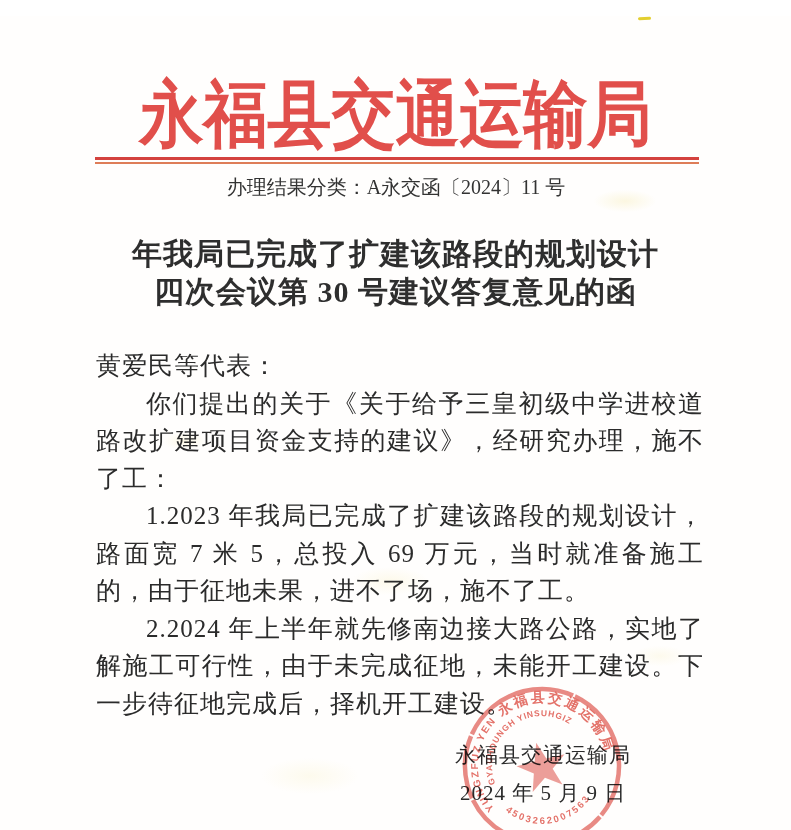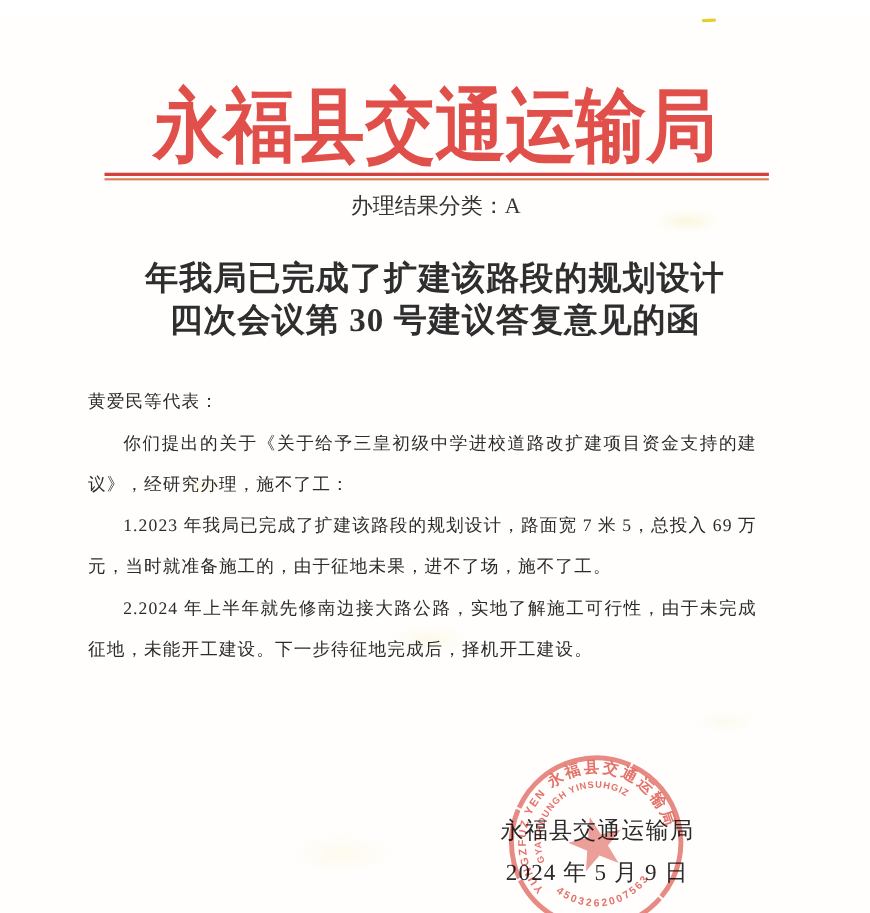--- a/index.html
+++ b/index.html
@@ -76,24 +76,24 @@
     text-align: center;
     font-size: 30px;
     font-weight: bold;
     line-height: 38px;
     color: #2e2e2e;
     letter-spacing: 1px;
   }
 
   .doc-body {
     position: absolute;
-    left: 80px;
+    left: 96px;
     top: 331px;
     width: 608px;
-    font-size: 16px;
+    font-size: 25px;
     line-height: 37.5px;
     letter-spacing: 1px;
     color: #2b2b2b;
     text-align: justify;
     text-align-last: left;
   }
   .doc-body p { margin: 0; }
   .doc-body p.para { text-indent: 2em; }
 
   .signoff {
@@ -134,20 +134,21 @@
   <div class="letterhead">永福县交通运输局</div>
 
   <div class="red-rule">
     <div class="rule-top"></div>
     <div class="rule-gap"></div>
     <div class="rule-bottom"></div>
   </div>
 
   <div class="meta-row">
     <span>办理结果分类：A</span>
+    <span>永交函〔2024〕11 号</span>
   </div>
 
   <div class="doc-title">
     <div>年我局已完成了扩建该路段的规划设计</div>
     <div>四次会议第 30 号建议答复意见的函</div>
   </div>
 
   <div class="doc-body">
     <p class="salutation">黄爱民等代表：</p>
     <p class="para">你们提出的关于《关于给予三皇初级中学进校道路改扩建项目资金支持的建议》，经研究办理，施不了工：</p>

